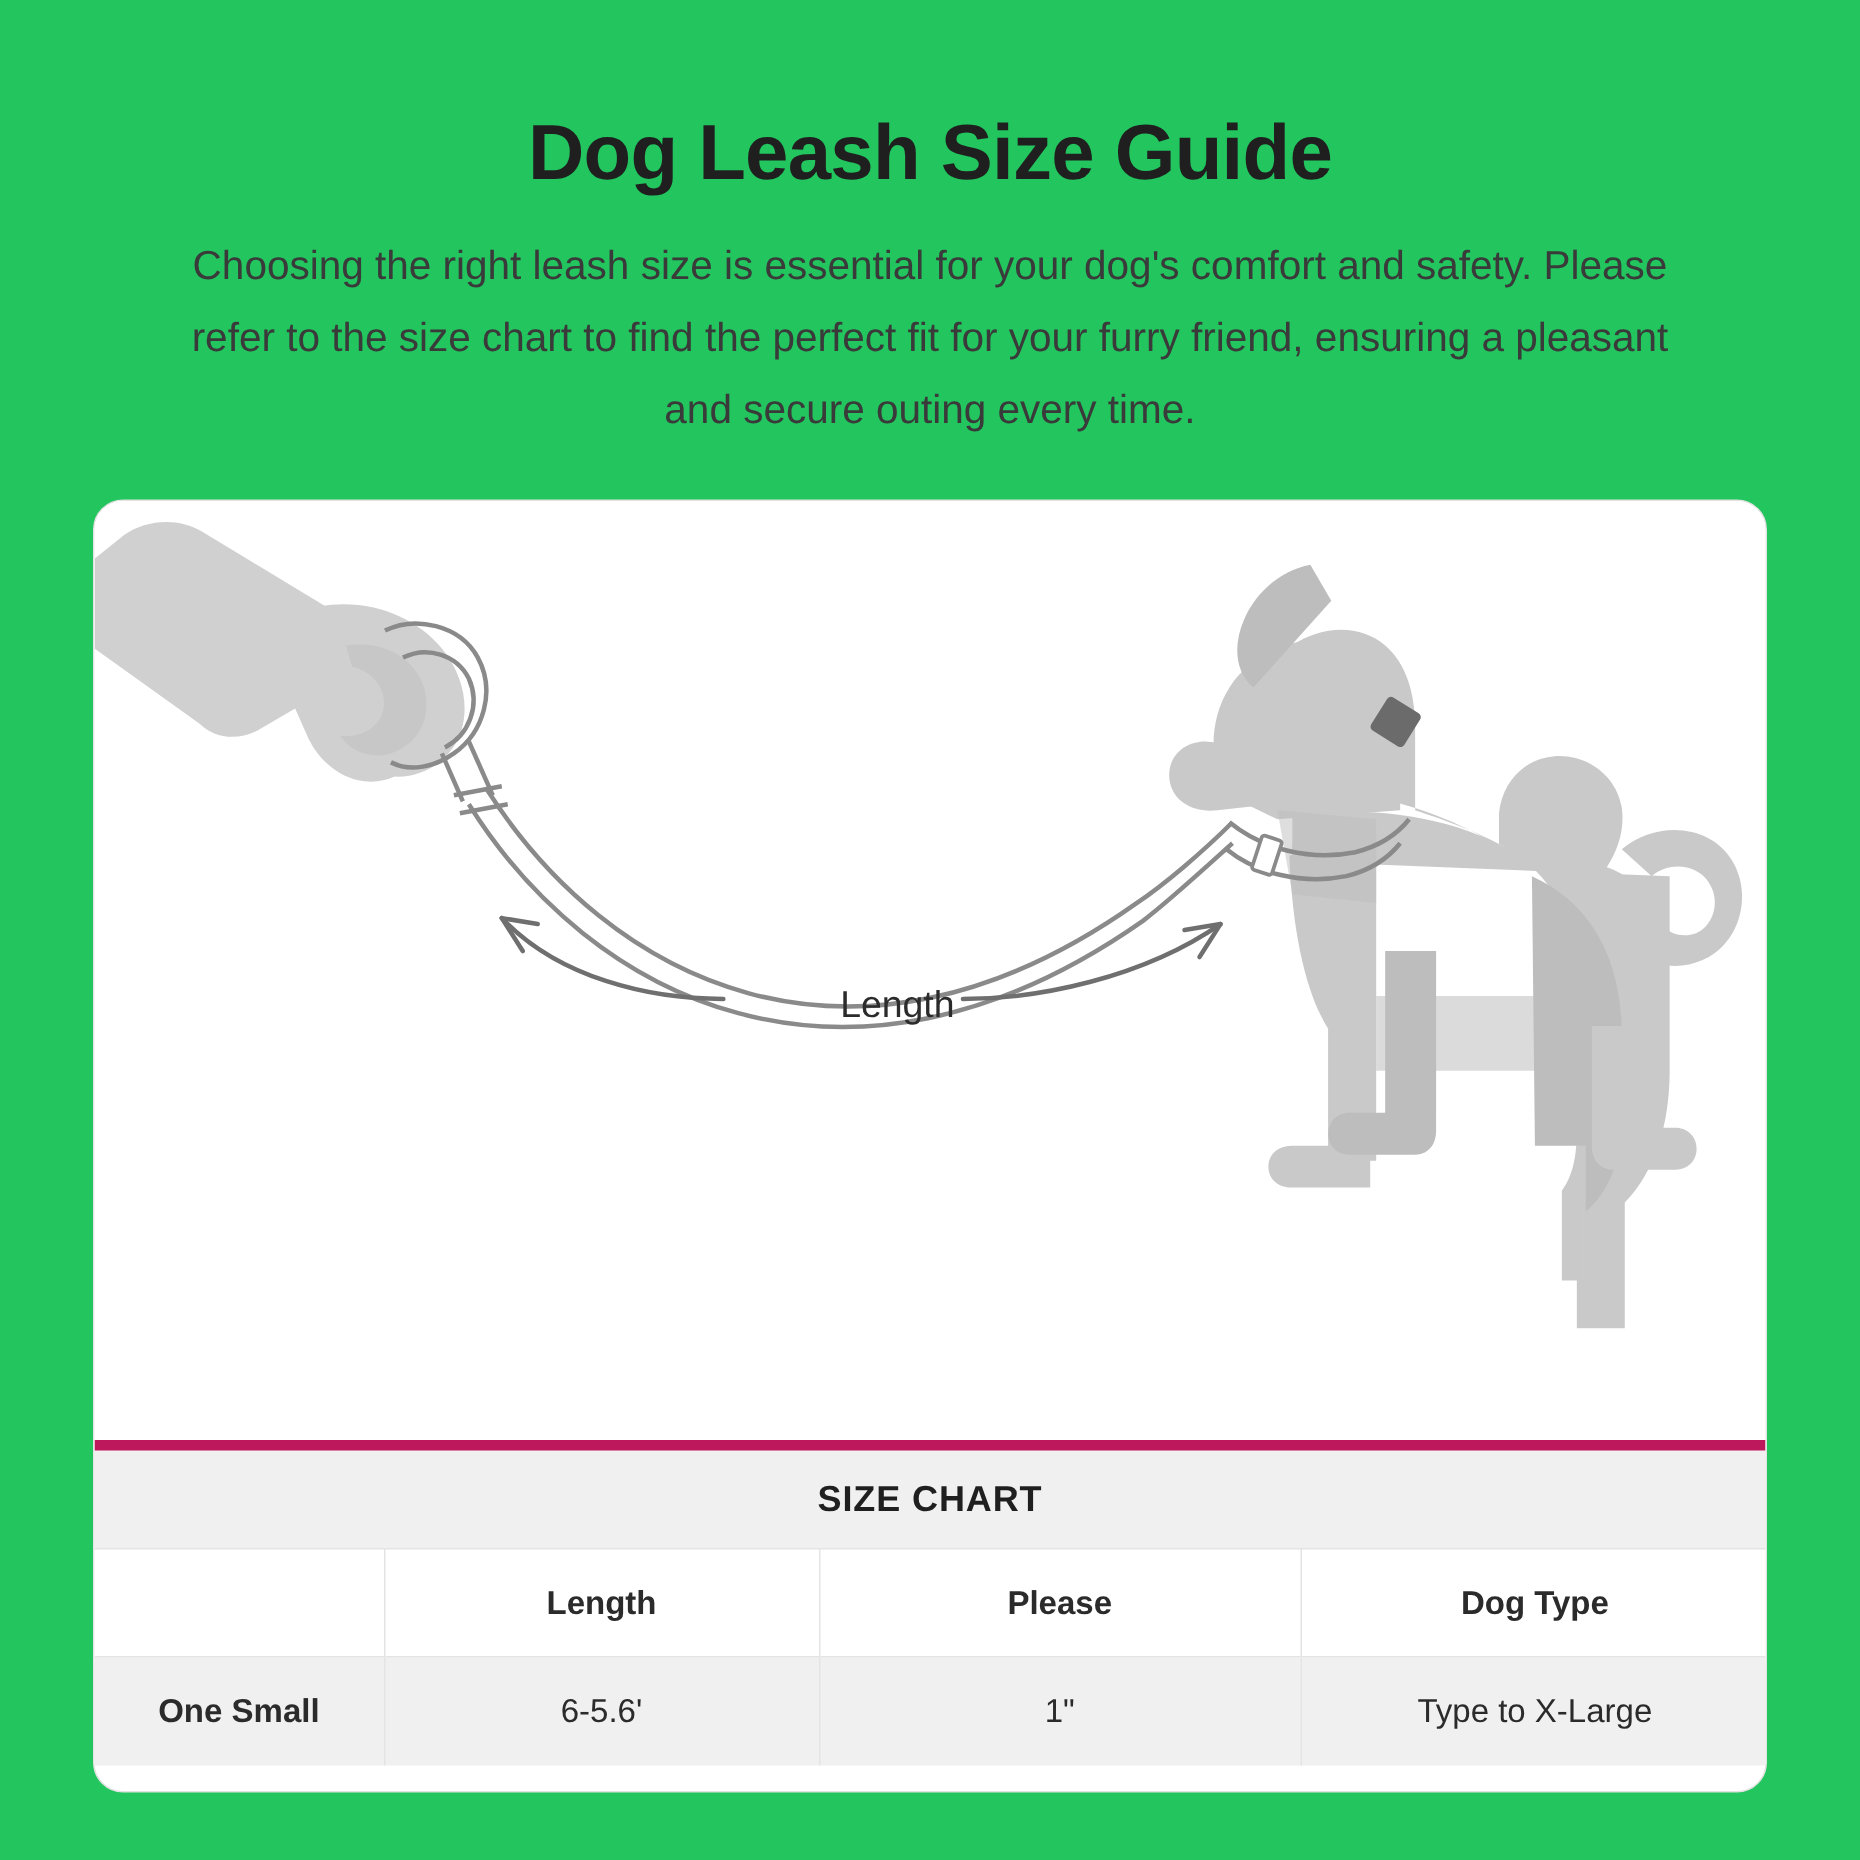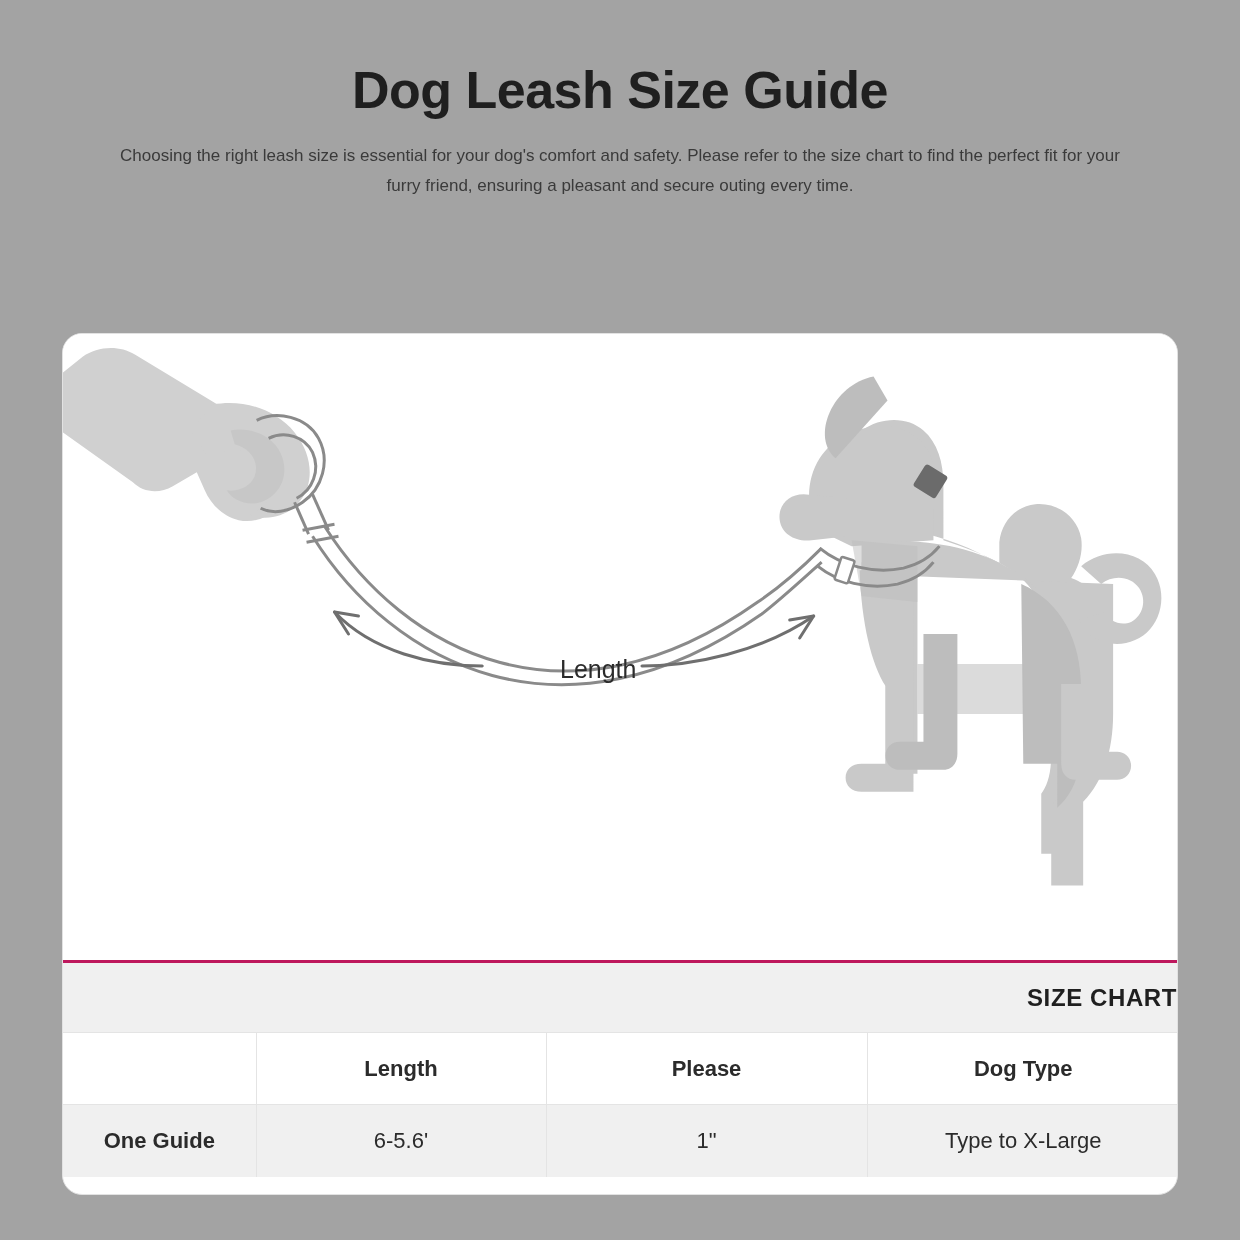--- a/index.html
+++ b/index.html
@@ -9,38 +9,38 @@
     width: 1240px;
     height: 1240px;
     background: #ffffff;
     font-family: "Liberation Sans", sans-serif;
     color: #2b2b2b;
   }
   .page {
     width: 1240px;
     height: 1240px;
     position: relative;
-    background: #a3a3a3;
-    padding: 0;
+    background: #22c55e;
+    padding: 12px;
     overflow: hidden;
   }
   .header {
     padding-top: 62px;
     text-align: center;
   }
   .title {
     font-size: 52px;
     font-weight: 700;
     letter-spacing: -0.5px;
     color: #1f1f1f;
     margin: 0 0 22px 0;
     line-height: 1.1;
   }
   .subtitle {
-    font-size: 17px;
+    font-size: 27px;
     line-height: 1.78;
     color: #3a3a3a;
     font-weight: 400;
     margin: 0 auto;
     max-width: 1090px;
     padding: 0 40px;
   }
   .card {
     position: absolute;
     left: 62px;
@@ -58,22 +58,22 @@
     height: 626px;
     background: #ffffff;
   }
   .illustration svg { display: block; width: 100%; height: 100%; }
 
   .size-chart-header {
     height: 72px;
     background: #f0f0f0;
     display: flex;
     align-items: center;
-    justify-content: flex-end;
-    border-top: 3px solid #be185d;
+    justify-content: center;
+    border-top: 7px solid #be185d;
   }
   .size-chart-header .label {
     font-size: 24px;
     font-weight: 700;
     letter-spacing: 0.6px;
     color: #1f1f1f;
   }
   table.size-table {
     width: 100%;
     border-collapse: collapse;
@@ -371,21 +371,21 @@
       <thead>
         <tr>
           <th class="blank"></th>
           <th>Length</th>
           <th>Please</th>
           <th>Dog Type</th>
         </tr>
       </thead>
       <tbody>
         <tr>
-          <td class="rowlabel">One Guide</td>
+          <td class="rowlabel">One Small</td>
           <td>6-5.6'</td>
           <td>1"</td>
           <td>Type to X-Large</td>
         </tr>
       </tbody>
     </table>
 
   </div>
 </div>
 

